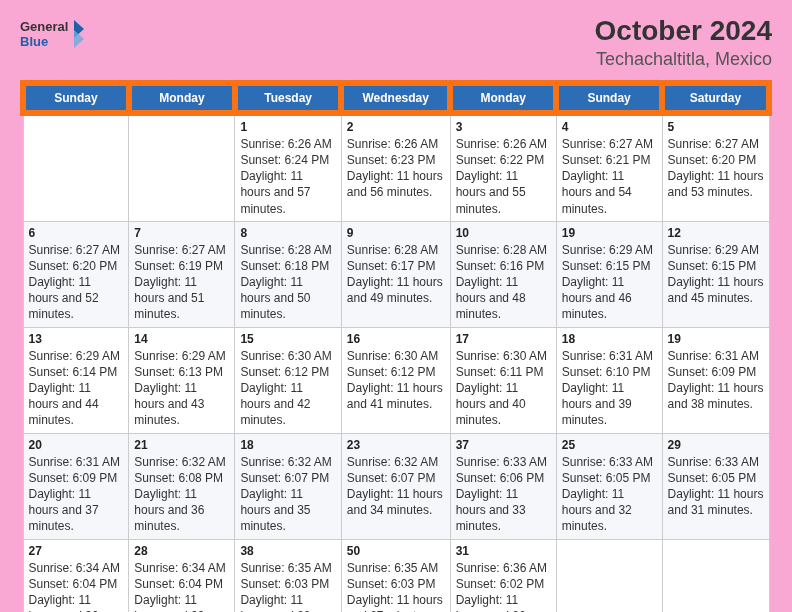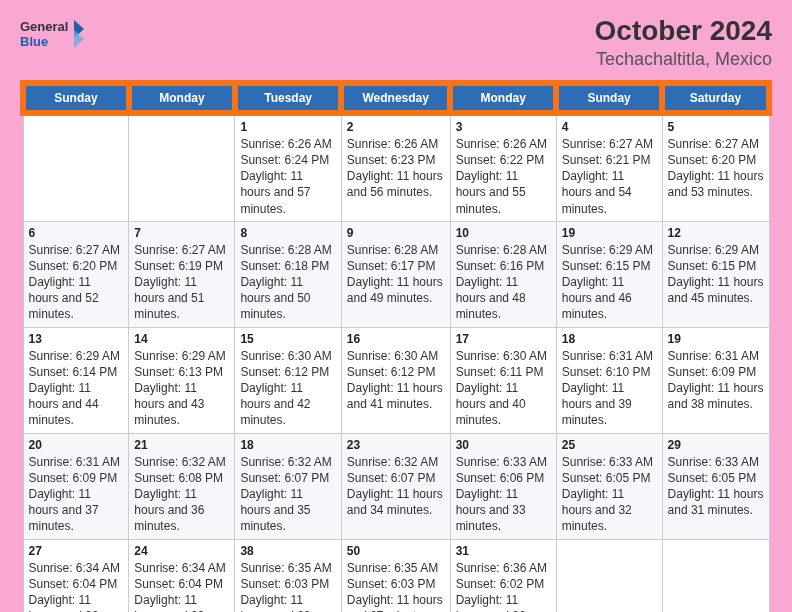--- a/index.html
+++ b/index.html
@@ -212,39 +212,39 @@
           </td>
           <td>
             <span class="day-num">18</span>
             <div class="day-info">Sunrise: 6:32 AM<br>Sunset: 6:07 PM<br>Daylight: 11 hours and 35 minutes.</div>
           </td>
           <td>
             <span class="day-num">23</span>
             <div class="day-info">Sunrise: 6:32 AM<br>Sunset: 6:07 PM<br>Daylight: 11 hours and 34 minutes.</div>
           </td>
           <td>
-            <span class="day-num">30</span>
+            <span class="day-num">37</span>
             <div class="day-info">Sunrise: 6:33 AM<br>Sunset: 6:06 PM<br>Daylight: 11 hours and 33 minutes.</div>
           </td>
           <td>
             <span class="day-num">25</span>
             <div class="day-info">Sunrise: 6:33 AM<br>Sunset: 6:05 PM<br>Daylight: 11 hours and 32 minutes.</div>
           </td>
           <td>
             <span class="day-num">29</span>
             <div class="day-info">Sunrise: 6:33 AM<br>Sunset: 6:05 PM<br>Daylight: 11 hours and 31 minutes.</div>
           </td>
         </tr>
         <tr>
           <td>
             <span class="day-num">27</span>
             <div class="day-info">Sunrise: 6:34 AM<br>Sunset: 6:04 PM<br>Daylight: 11 hours and 30 minutes.</div>
           </td>
           <td>
-            <span class="day-num">24</span>
+            <span class="day-num">28</span>
             <div class="day-info">Sunrise: 6:34 AM<br>Sunset: 6:04 PM<br>Daylight: 11 hours and 29 minutes.</div>
           </td>
           <td>
             <span class="day-num">38</span>
             <div class="day-info">Sunrise: 6:35 AM<br>Sunset: 6:03 PM<br>Daylight: 11 hours and 28 minutes.</div>
           </td>
           <td>
             <span class="day-num">50</span>
             <div class="day-info">Sunrise: 6:35 AM<br>Sunset: 6:03 PM<br>Daylight: 11 hours and 27 minutes.</div>
           </td>

